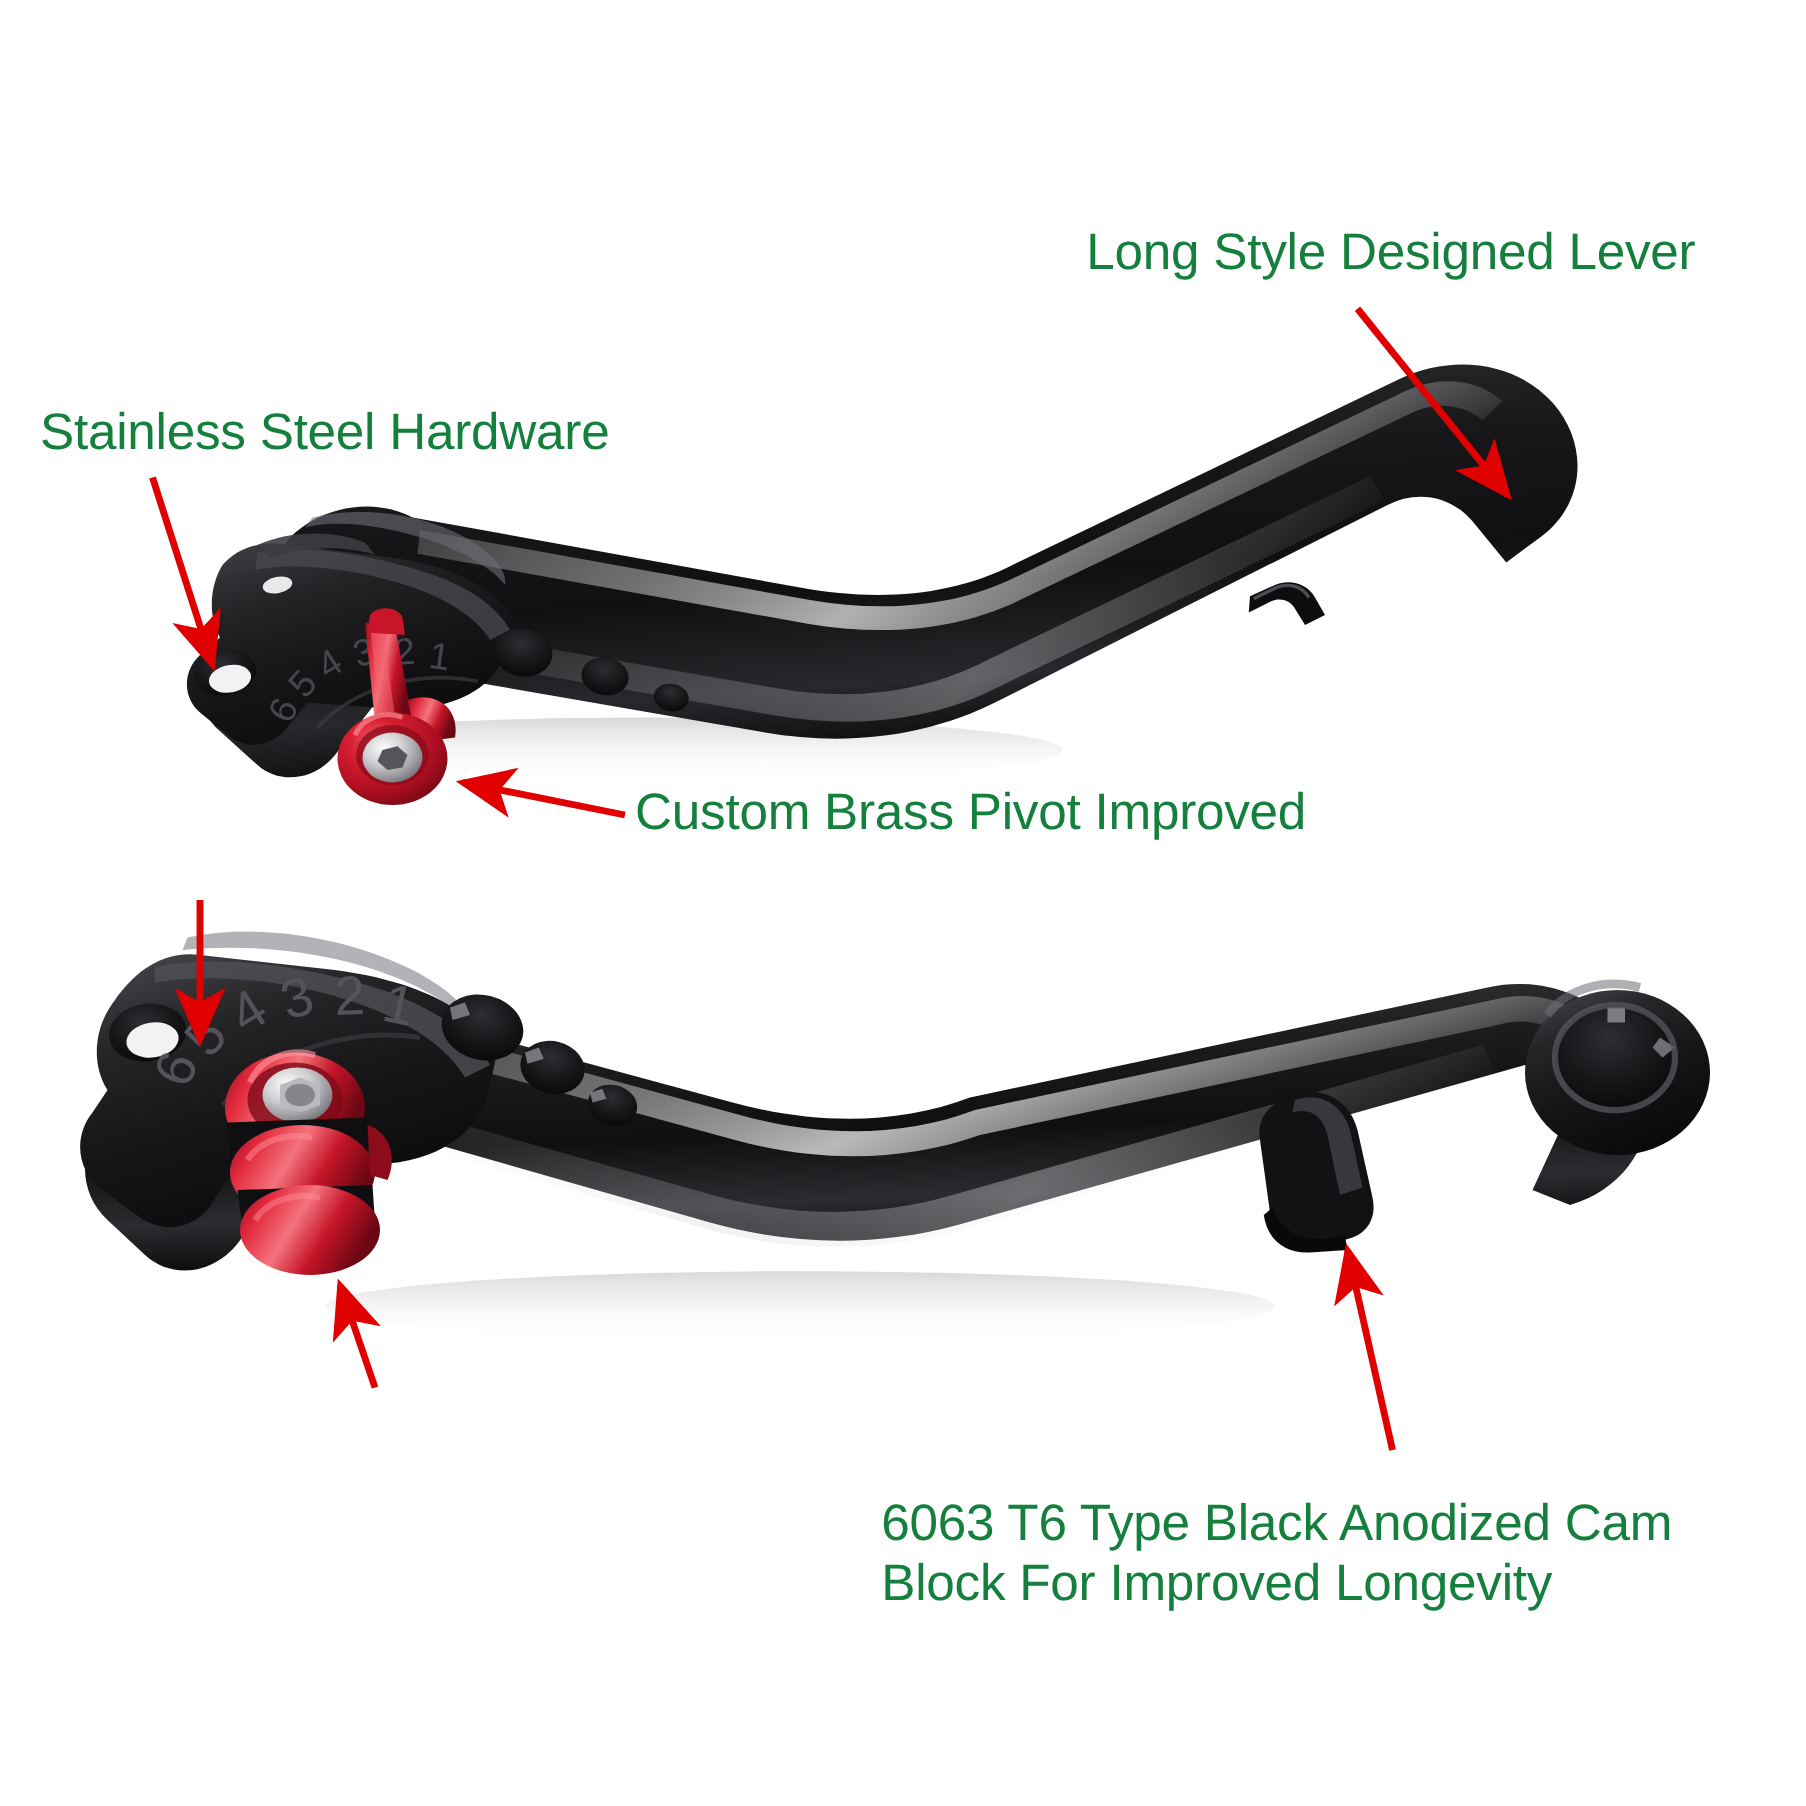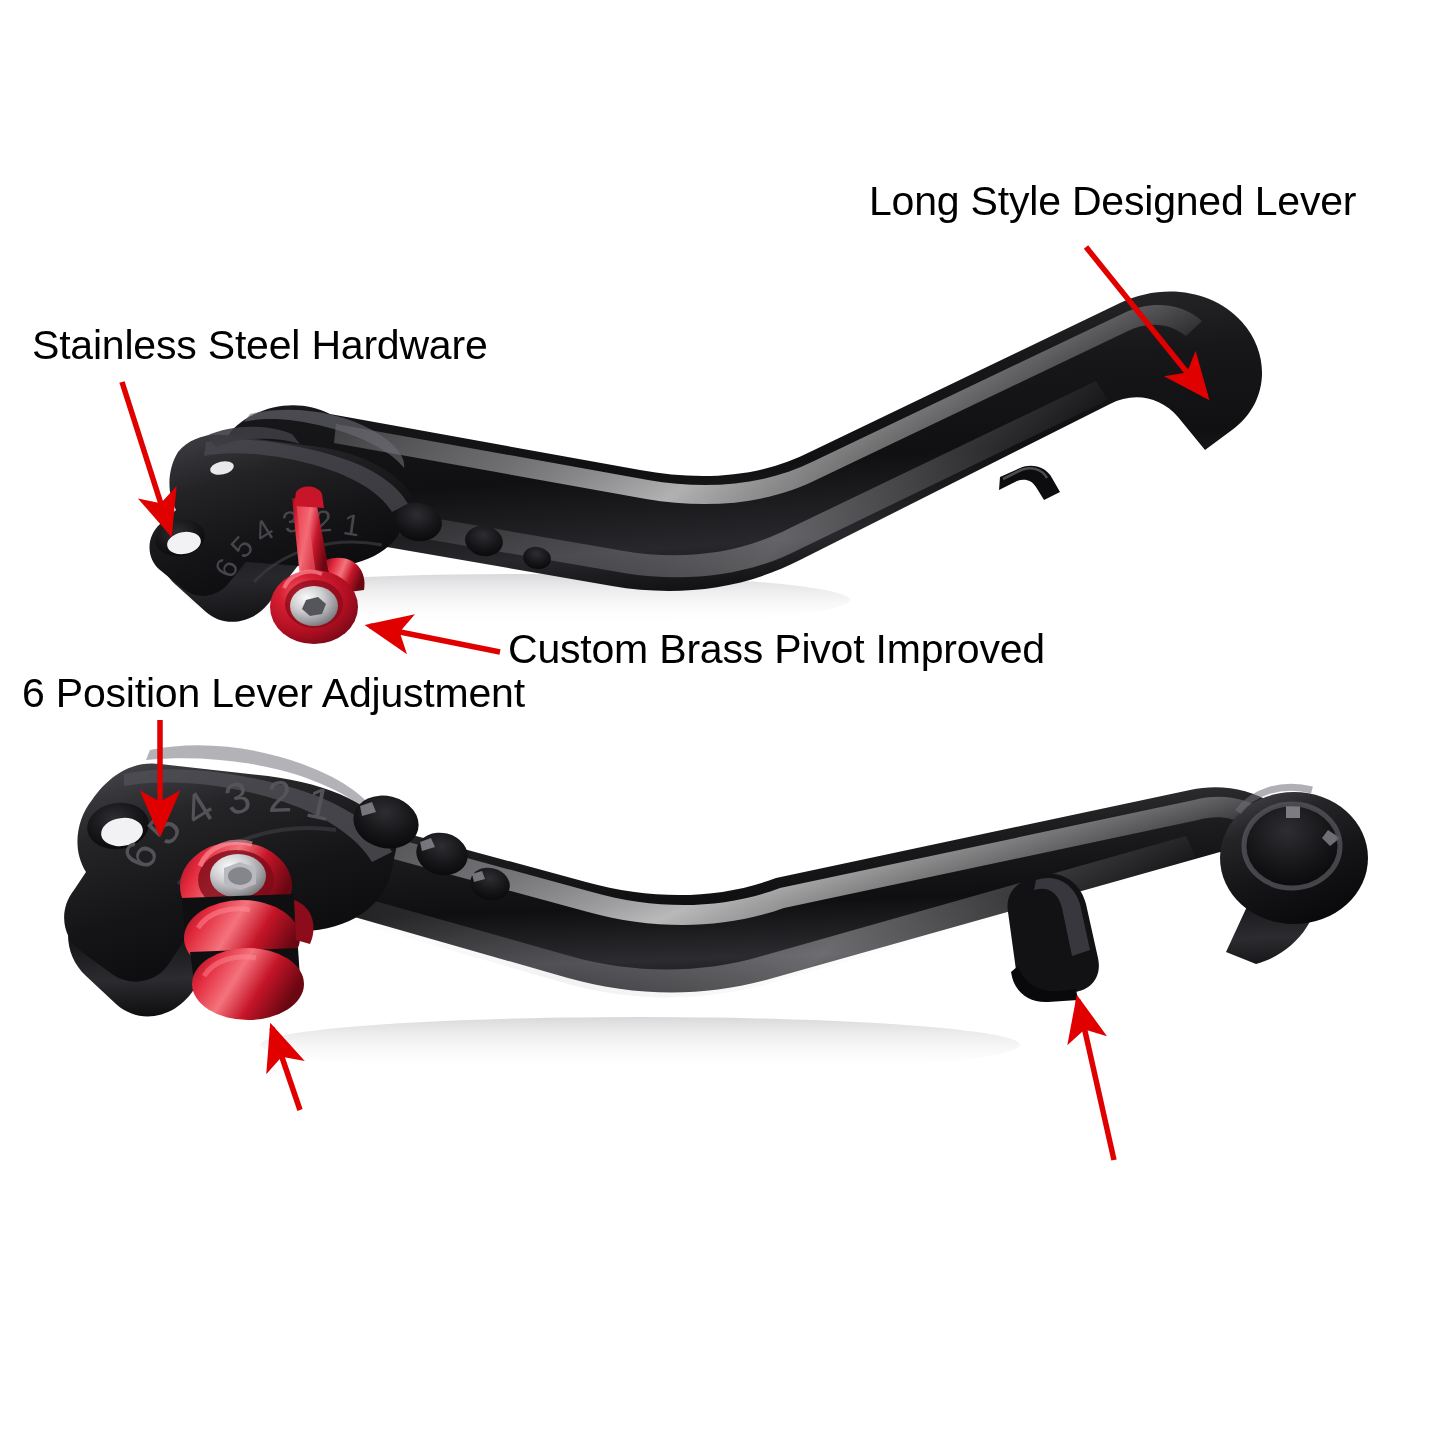--- a/index.html
+++ b/index.html
@@ -20,21 +20,21 @@
   }
   #art {
     position: absolute;
     left: 0;
     top: 0;
     width: 1445px;
     height: 1445px;
   }
   .anno {
     position: absolute;
-    color: #000000;
+    color: #15803d;
     font-family: "Liberation Sans", "DejaVu Sans", sans-serif;
     font-weight: 400;
     white-space: pre;
     line-height: 1.06;
     letter-spacing: -0.2px;
     -webkit-font-smoothing: antialiased;
   }
   .anno.two-line {
     white-space: pre-line;
     line-height: 1.18;
@@ -343,17 +343,18 @@
       <line x1="1114" y1="1160" x2="1078" y2="1000" marker-end="url(#arrowHead)"></line>
     </g>
   </svg>
 
   <div class="anno" style="left:869px; top:180px; font-size:41px;">Long Style Designed Lever</div>
 
   <div class="anno" style="left:32px; top:324px; font-size:41px;text-align:right;">Stainless Steel Hardware</div>
 
   <div class="anno" style="left:508px; top:628px; font-size:41px;">Custom Brass Pivot Improved</div>
 
-  <div class="anno" style="left:22px; top:672px; font-size:41px;">6 Position Lever Adjustment</div>
-
-
+
+
+  <div class="anno two-line" style="left:705px; top:1194px; font-size:41px;">6063 T6 Type Black Anodized Cam
+Block  For Improved Longevity</div>
 
 </div>
 
 </body></html>

